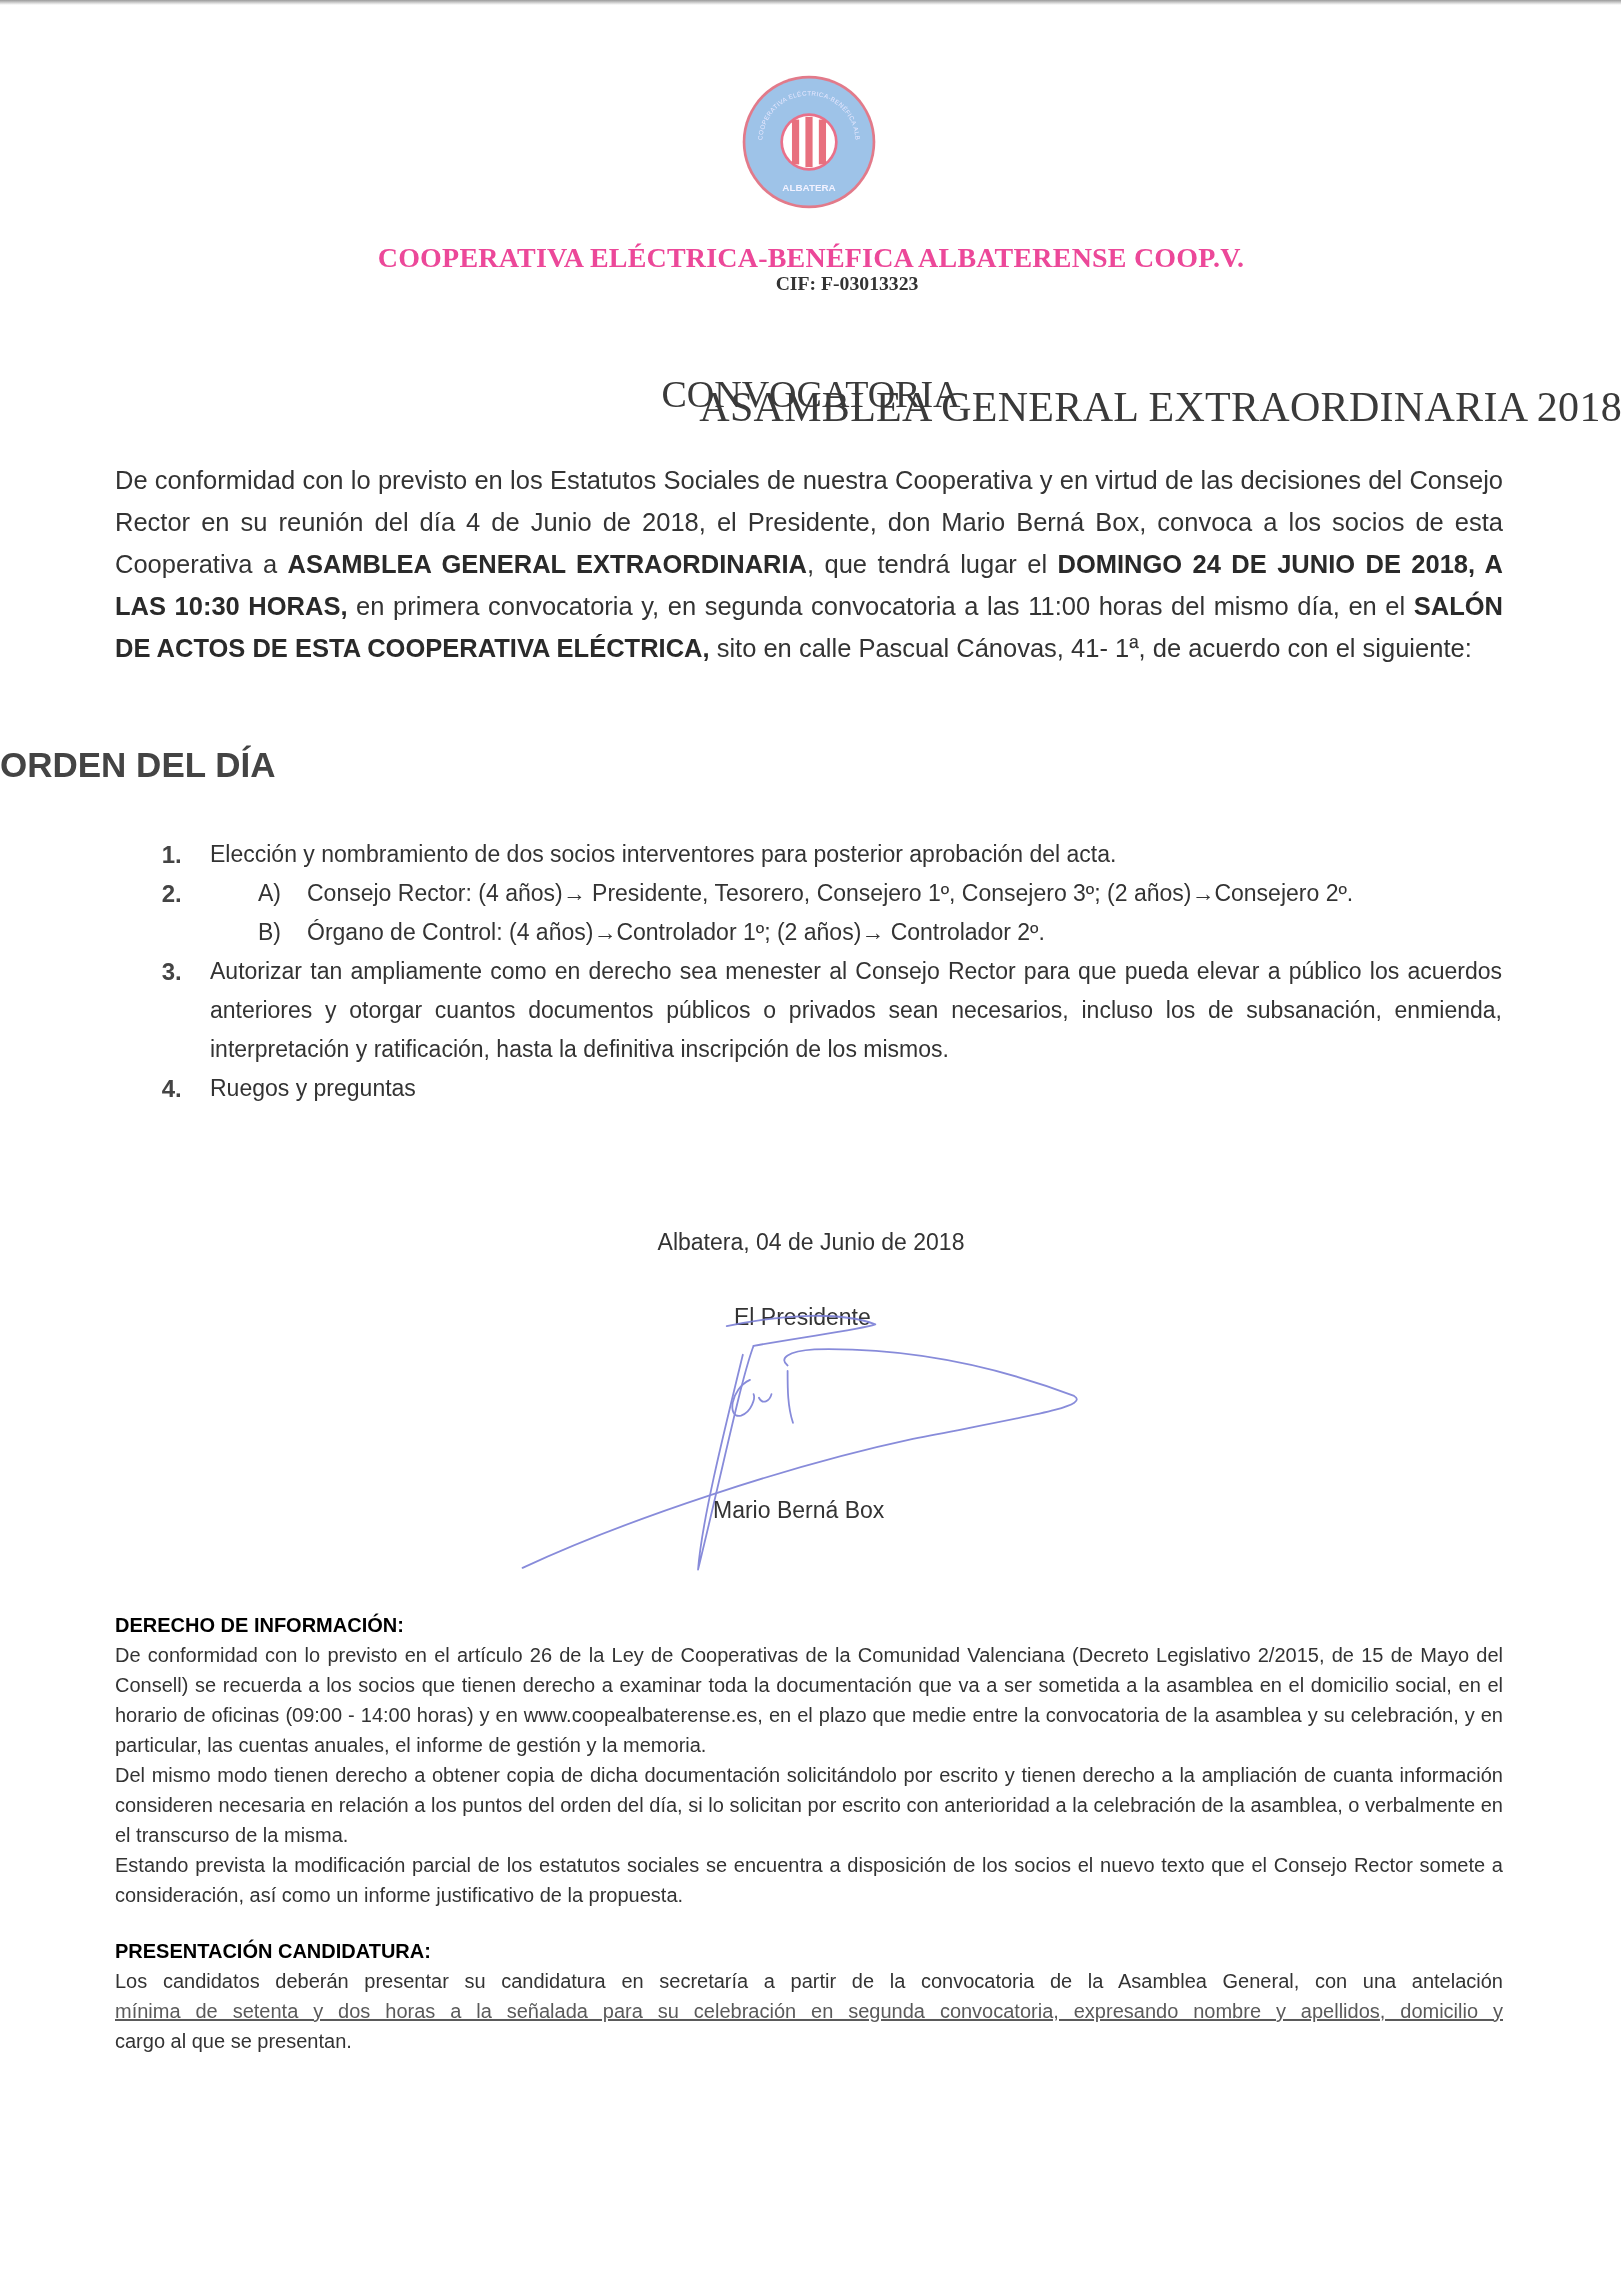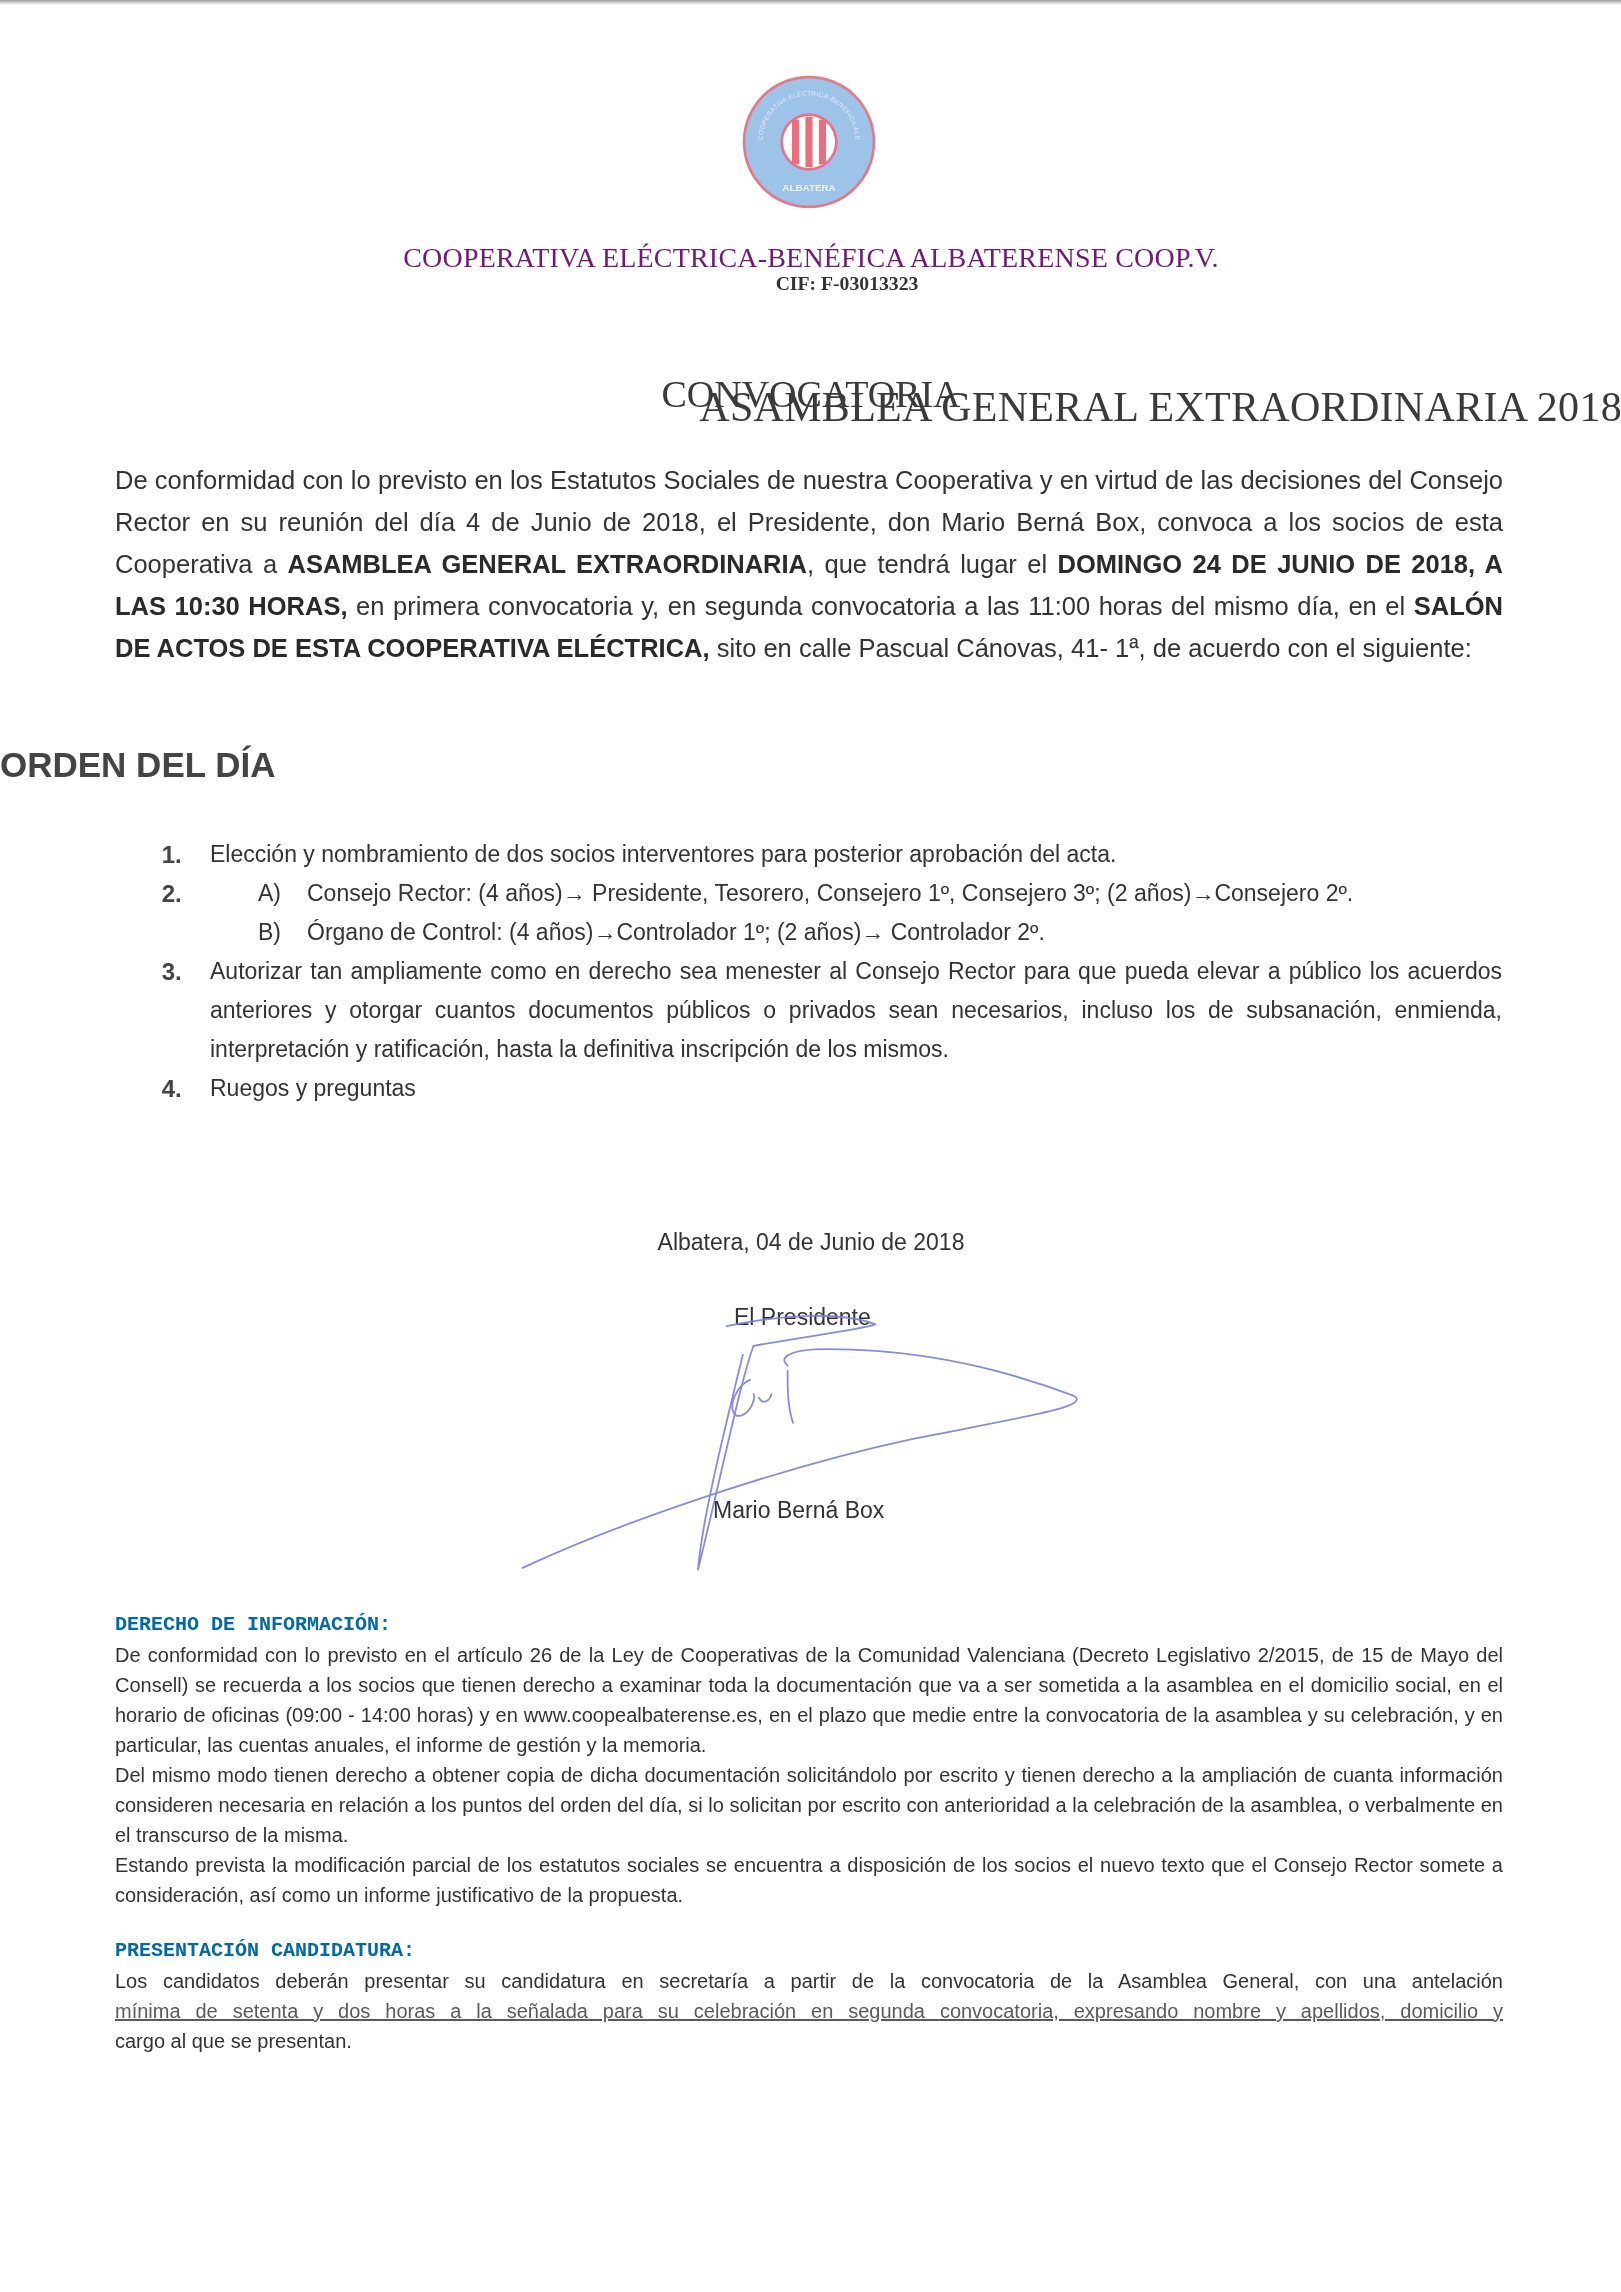--- a/index.html
+++ b/index.html
@@ -1,21 +1,21 @@
 <!DOCTYPE html>
 <html style="font-size:14.3px"><head>
   <meta charset="utf-8">
   <style>
     html, body { margin: 0; padding: 0; background: #ffffff; }
     body { width: 1622px; height: 2293px; position: relative; overflow: hidden; color: #2b2b2b; }
     .scan-edge { position: absolute; left: 0; top: 0; width: 1622px; height: 5.4px;
       background: linear-gradient(#9a9a9a, #d8d8d8 60%, #ffffff); }
     .logo { position: absolute; left: 740px; top: 73px; width: 138px; height: 138px; }
     .org-name { position: absolute; left: 0; width: 1622px; top: 242px; text-align: center;
-      font-family: "Liberation Serif", serif; font-weight: normal; font-size: 28px; color: #701a75; letter-spacing: 0.2px; }
+      font-family: "Liberation Serif", serif; font-weight: bold; font-size: 28px; color: #ec4899; letter-spacing: 0.2px; }
     .cif { position: absolute; left: 0; width: 1622px; top: 272px; text-align: center;
       font-family: "Liberation Serif", serif; font-weight: bold; font-size: 19.7px; color: #333; padding-left: 36px; }
     .title1 { position: absolute; left: 0; width: 1622px; top: 340px; text-align: center;
       font-family: "Liberation Serif", serif; font-size: 38px; color: #3a3a3a; margin-top: 32px; }
     .title2 { position: absolute; left: 0; width: 1622px; top: 383px; text-align: right;
       font-family: "Liberation Serif", serif; font-size: 42px; color: #3a3a3a; letter-spacing: 0.3px; }
     .intro { position: absolute; left: 115px; width: 1388px; top: 459px;
       font-family: "Liberation Sans", sans-serif; font-size: 25.5px; line-height: 42px;
       text-align: justify; color: #333; }
     .intro b { font-weight: bold; color: #2a2a2a; }
@@ -29,21 +29,21 @@
     .agenda .sub .letter { position: absolute; left: 99px; top: 0; }
     .place-date { position: absolute; left: 0; width: 1622px; top: 1229px; text-align: center;
       font-family: "Liberation Sans", sans-serif; font-size: 23px; color: #333; }
     .president-label { position: absolute; left: 734px; top: 1304px;
       font-family: "Liberation Sans", sans-serif; font-size: 23px; color: #333; }
     .president-name { position: absolute; left: 713px; top: 1497px;
       font-family: "Liberation Sans", sans-serif; font-size: 23px; color: #333; }
     .signature { position: absolute; left: 519px; top: 1308px; width: 573px; height: 269px; }
     .notes { position: absolute; left: 115px; width: 1388px; font-family: "Liberation Sans", sans-serif;
       font-size: 20px; line-height: 30px; color: #333; text-align: justify; }
-    .notes .hdr { font-weight: bold; color: #0369a1; font-family: Liberation Mono, monospace; }
+    .notes .hdr { font-weight: bold; color: #000000; }
     .notes p { margin: 0; }
     .notes .faded { color: #5a5a5a; }
     .info-block { top: 1610px; }
     .cand-block { top: 1936px; }
   </style>
 </head>
 <body>
 
 <div class="scan-edge"></div>
 

